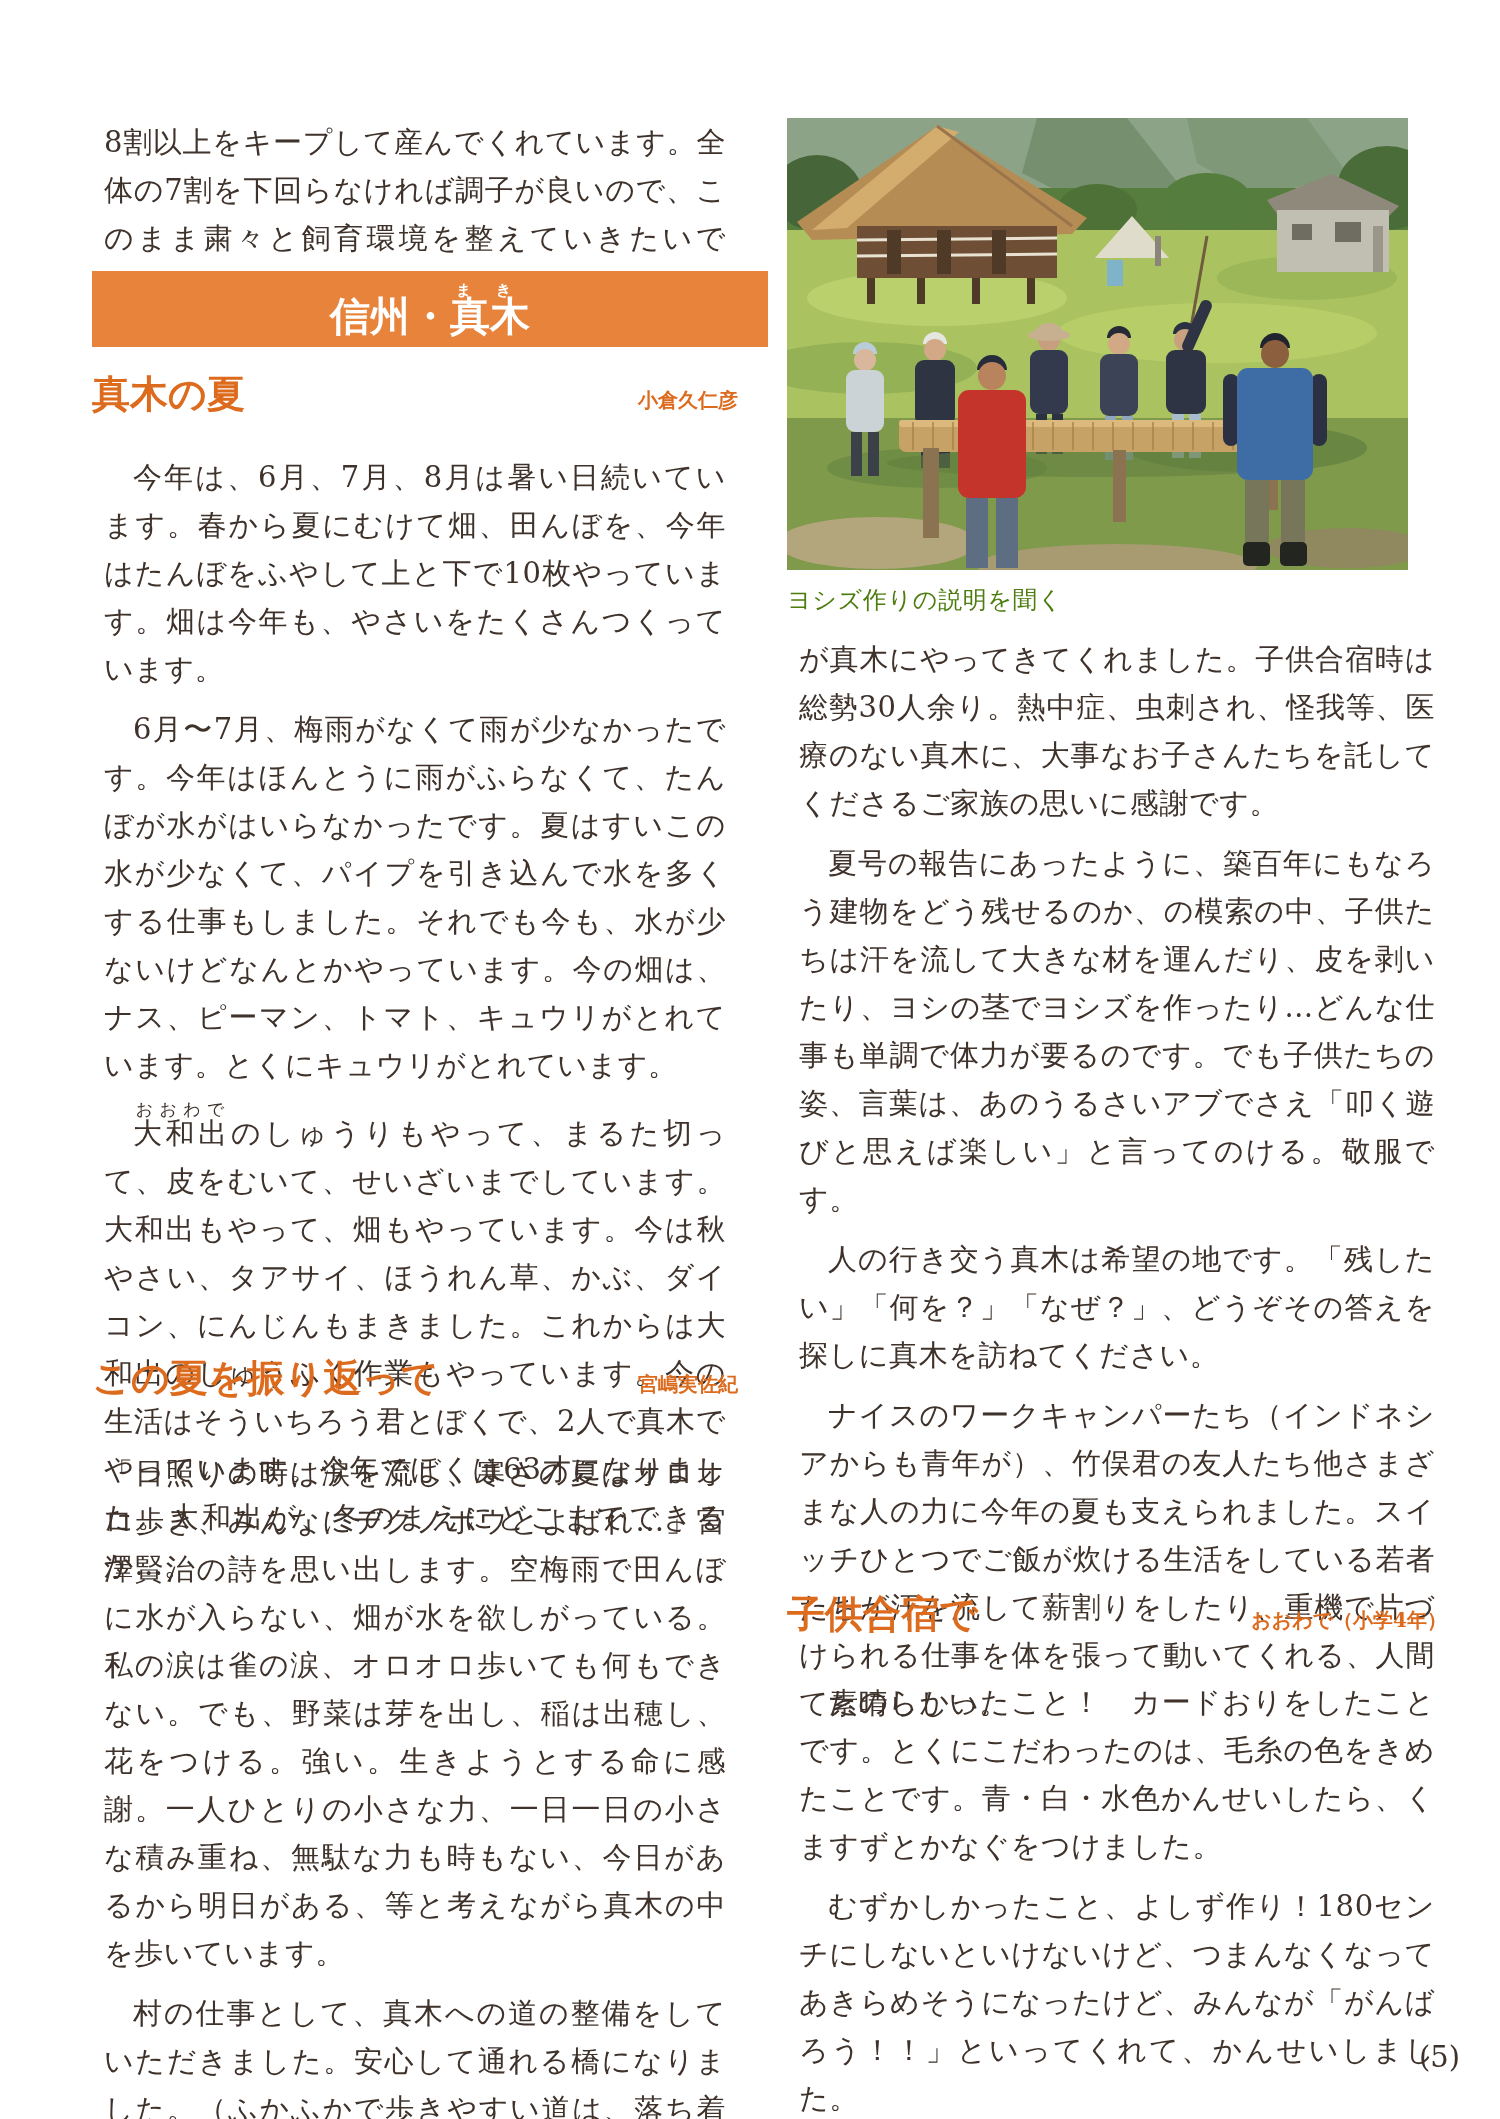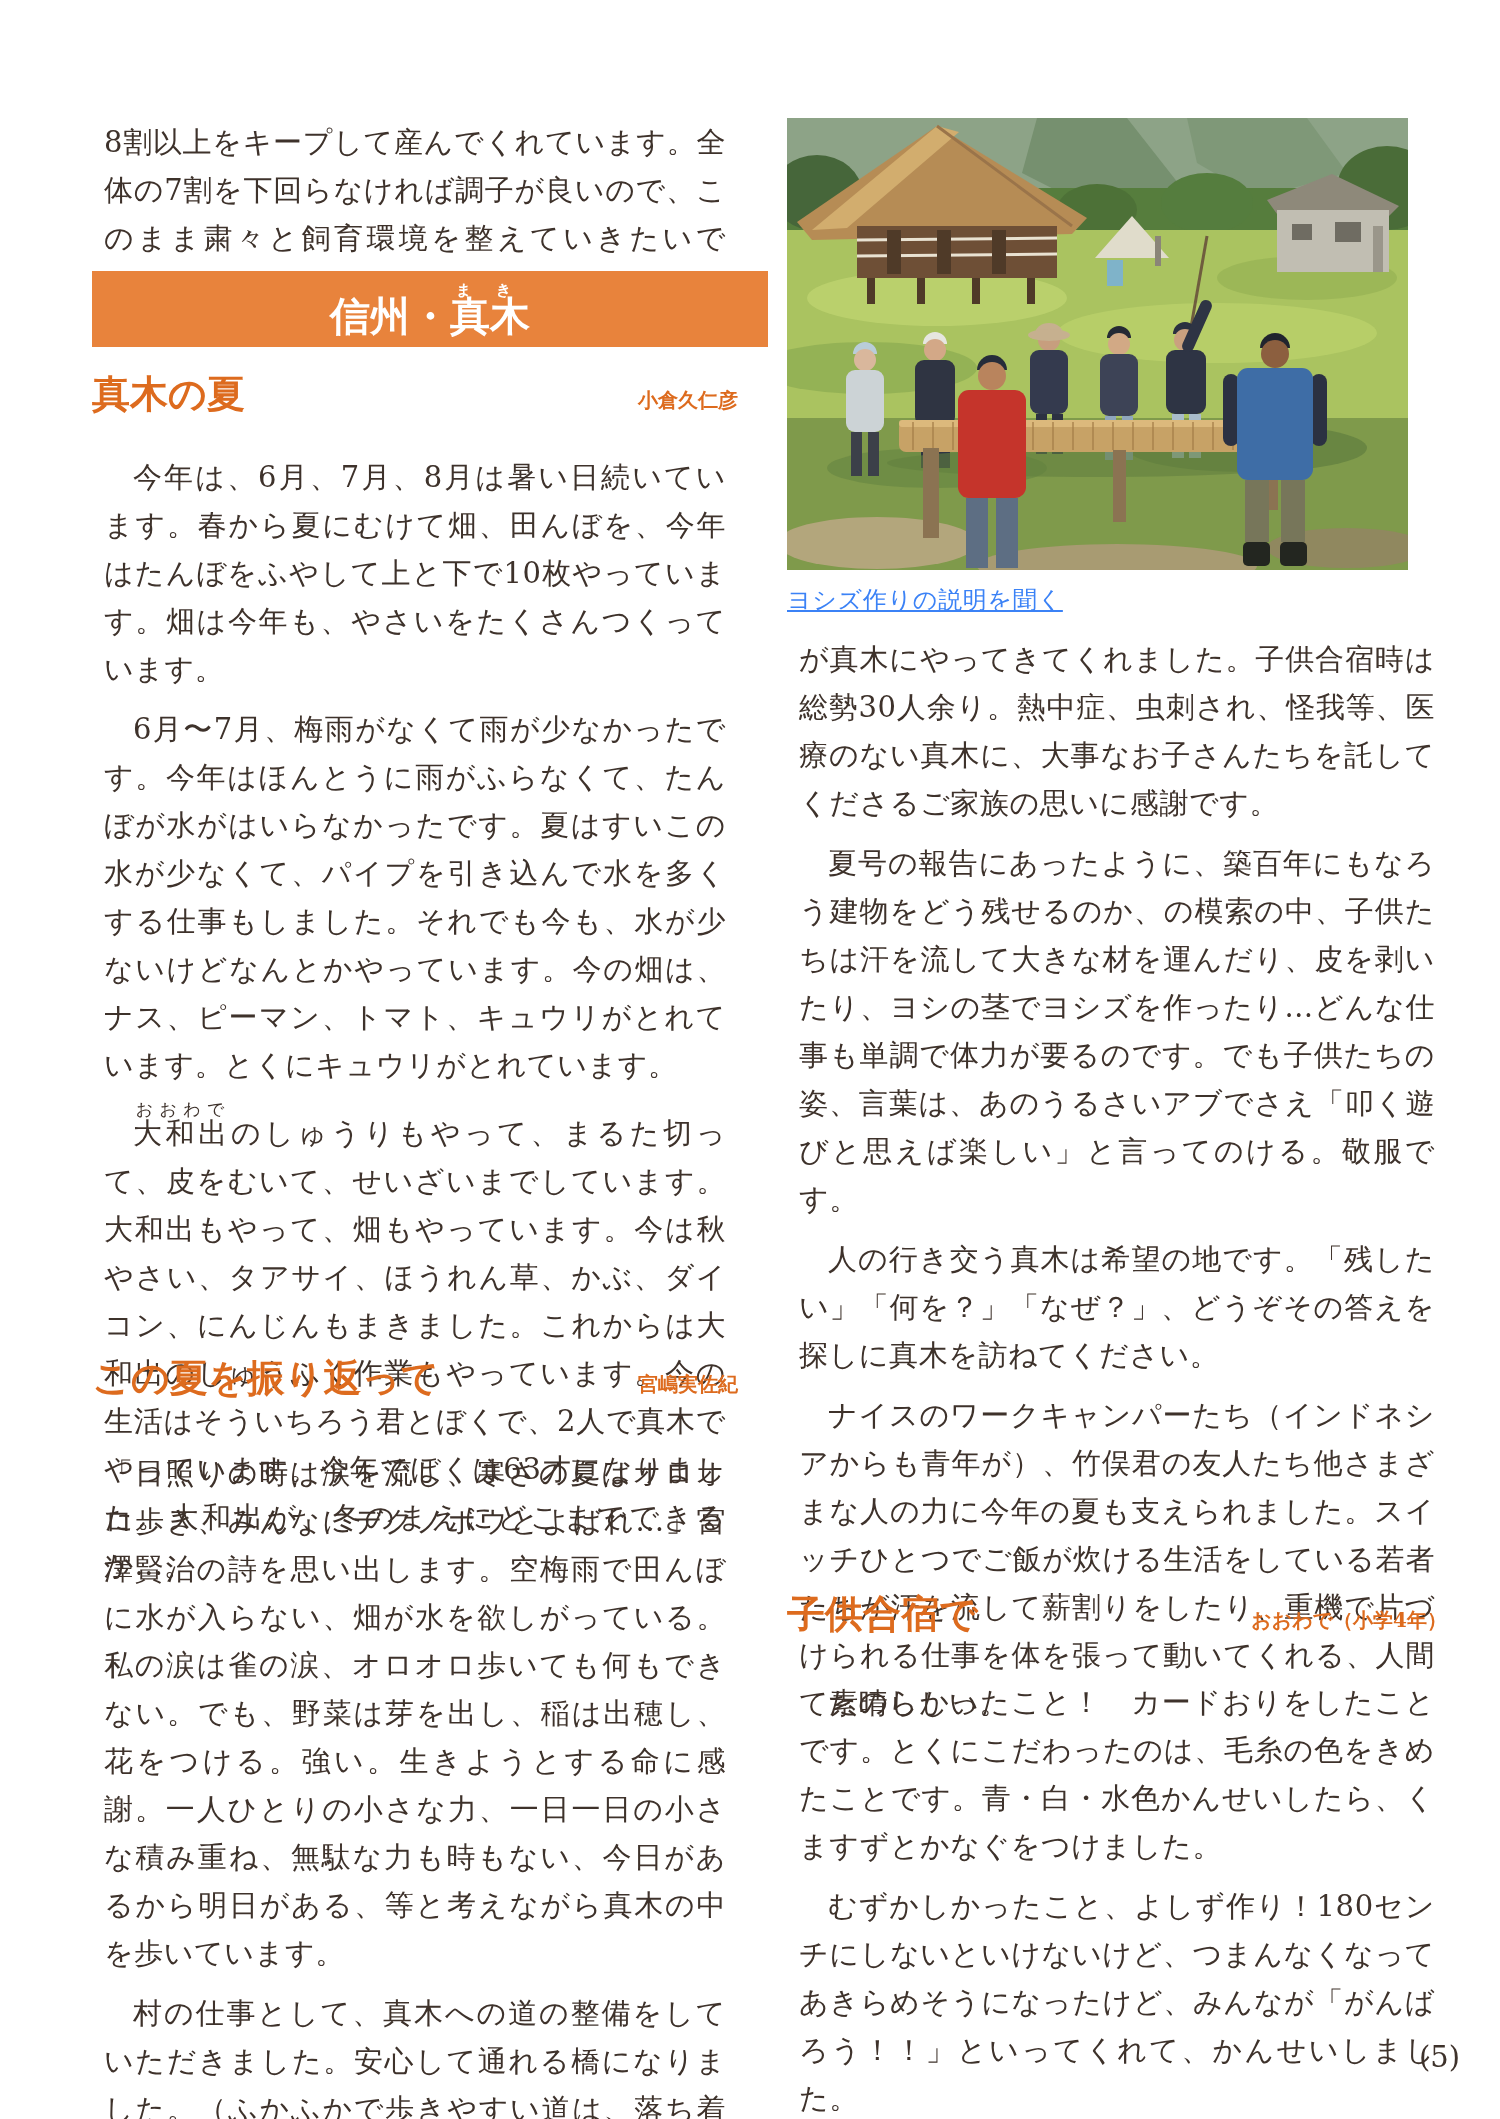--- a/index.html
+++ b/index.html
@@ -37,21 +37,21 @@
   }
   .sec-author{
     font-size:20px;font-weight:bold;color:#dd6b1e;
   }
   .photo-frame{
     left:787px;top:118px;width:621px;height:452px;overflow:hidden;
   }
   .caption{
     left:787px;top:584px;width:660px;
     font-family:"DejaVu Sans","Liberation Sans",sans-serif;
-    font-size:24px;color:#3b82f6;letter-spacing:0.03em;text-decoration:underline;
+    font-size:24px;color:#4d7c0f;letter-spacing:0.03em;
   }
   ruby rt{font-size:17px;}
   .page-num{
     right:40px;top:2040px;font-size:29px;color:#3e322b;
   }
 </style>
 </head>
 <body>
 
 <div class="page">

